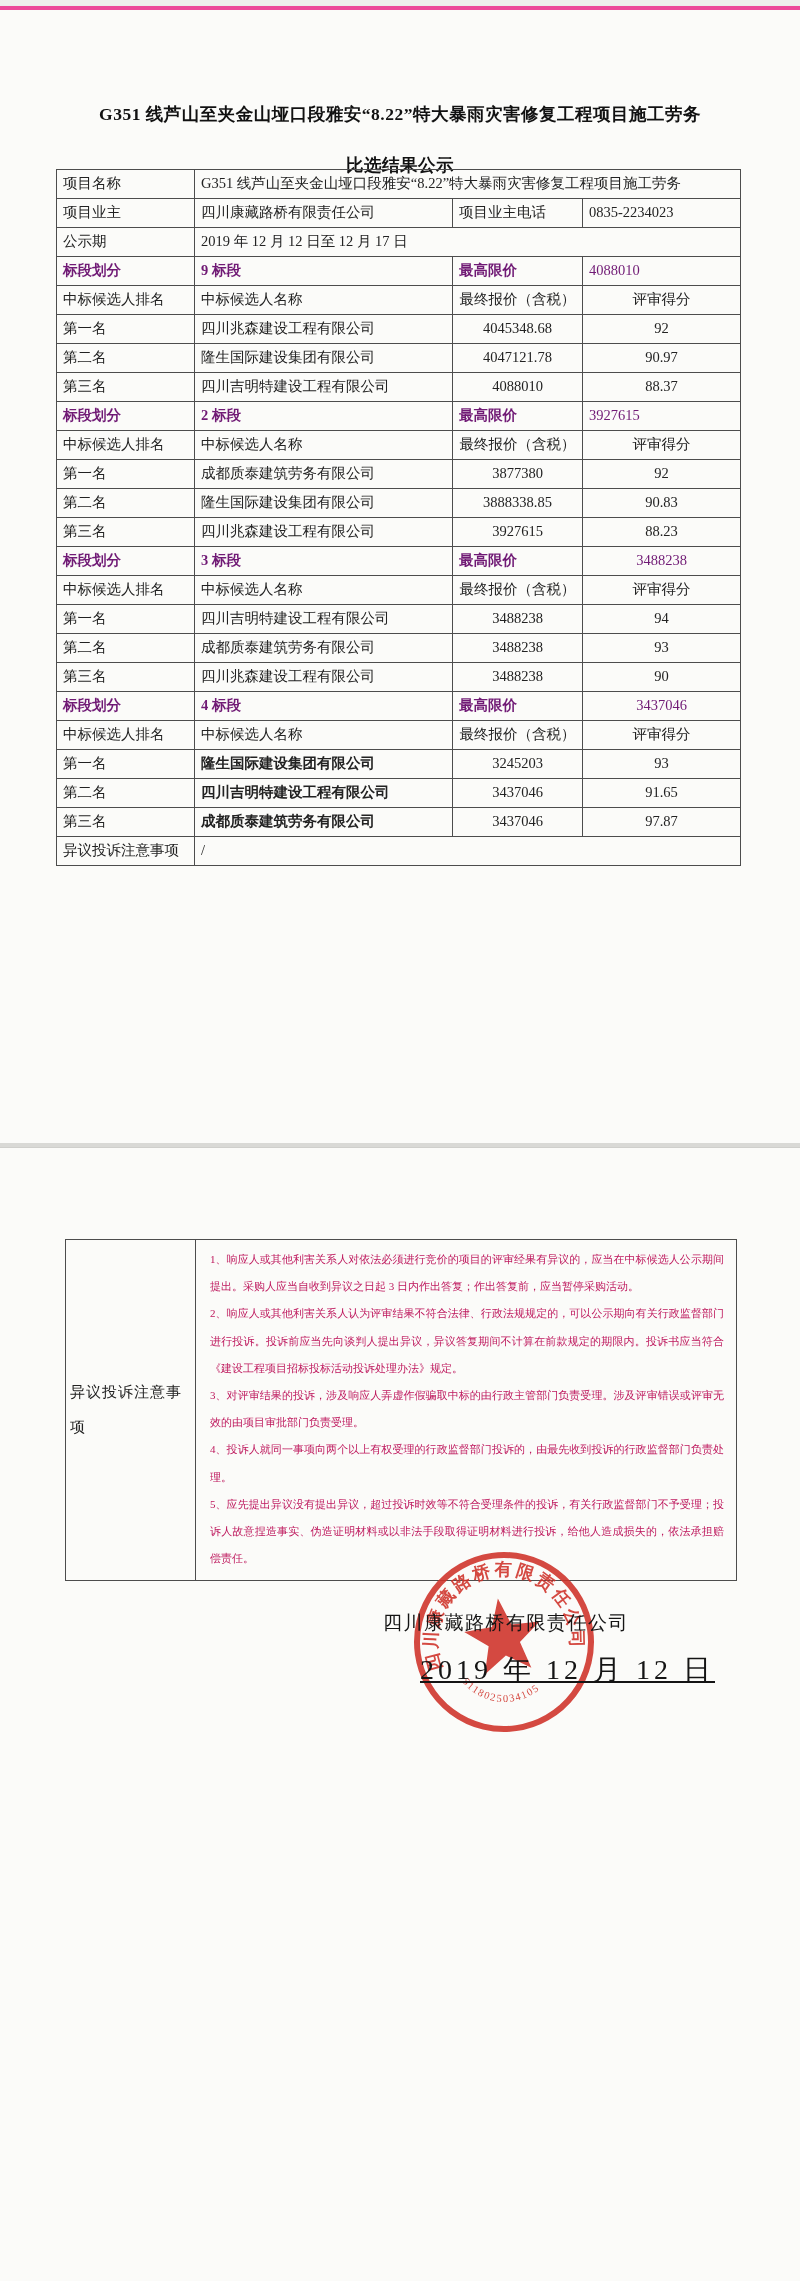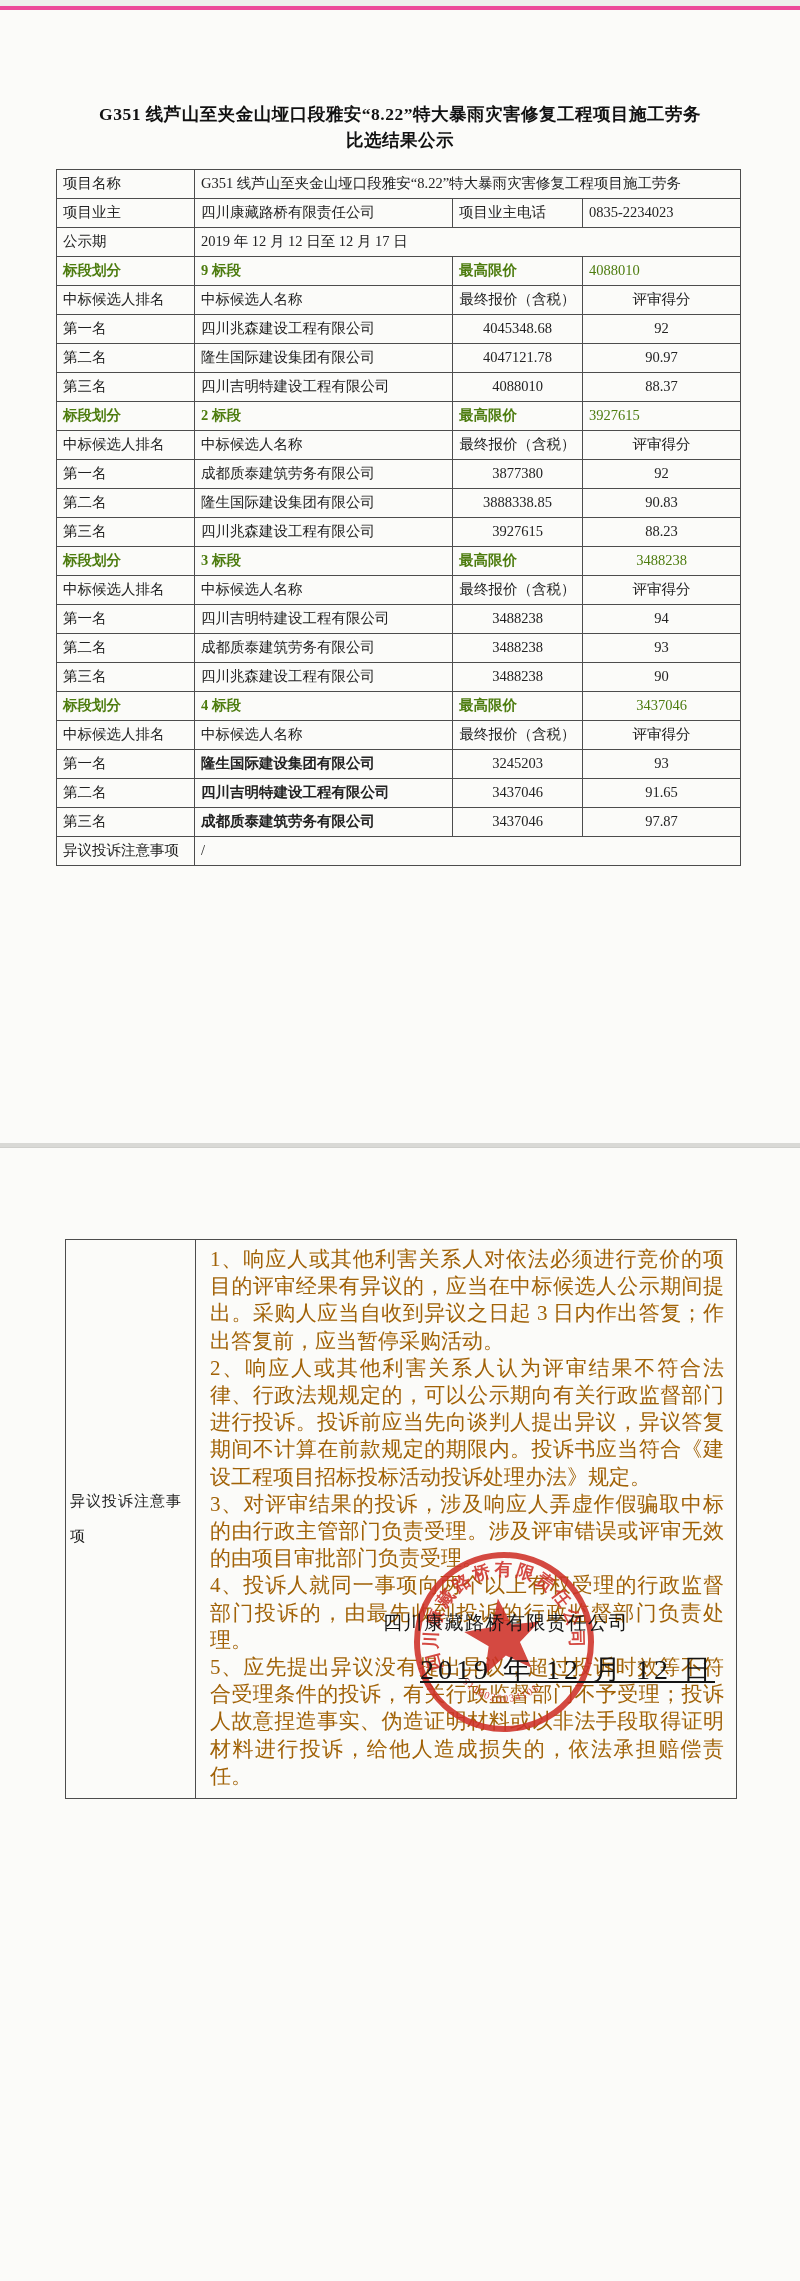--- a/index.html
+++ b/index.html
@@ -18,53 +18,53 @@
   #sheet1{top:6px;height:1137px;border-top:4px solid #ec4899;box-shadow:0 1px 2px rgba(0,0,0,.15);}
   #seam{position:absolute;top:1143px;left:0;width:800px;height:4px;background:#d9d9d6;}
   #sheet2{top:1147px;height:1134px;border-top:1px solid #cfcfcc;}
 
   .doc-title{
     position:absolute;left:0;width:800px;
     text-align:center;font-weight:bold;font-size:17.5px;color:#111;
     letter-spacing:.5px;white-space:nowrap;
   }
   #title-line1{top:92px;}
-  #title-line2{top:118px;}
+  #title-line2{top:143px;}
 
   table.main{
     position:absolute;left:56px;top:159px;width:684px;
     border-collapse:collapse;table-layout:fixed;
   }
   table.main td{
     border:1px solid #4d4d4d;
     height:28px;padding:0 6px;
     font-size:14.5px;line-height:1.1;
     overflow:hidden;white-space:nowrap;
     color:#222;
   }
   td.c{text-align:center;}
-  td.b,tr.b td{font-weight:bold;color:#4d7c0f;}
+  td.b,tr.b td{font-weight:bold;color:#701a75;}
   td.co{font-weight:bold;}
 
   table.notice{
     position:absolute;left:65px;top:91px;width:672px;
     border-collapse:collapse;table-layout:fixed;
   }
   table.notice td{
     border:1px solid #4d4d4d;
     vertical-align:middle;
     font-size:15px;color:#222;
   }
   td.notice-label{
     width:121px;padding:2px 4px;line-height:35px;letter-spacing:1px;
   }
   td.notice-body{padding:6px 12px 8px 14px;}
   td.notice-body p{
     margin:0;line-height:27.2px;text-align:justify;
-    font-size:21px;color:#a16207;
+    font-size:11px;color:#be185d;
   }
 
   .sig{position:absolute;z-index:5;white-space:nowrap;color:#141414;}
   #sig-company{top:462px;left:383px;font-size:19px;letter-spacing:1.5px;}
   #sig-date{top:503px;left:420px;font-size:28px;letter-spacing:4px;text-decoration:underline;}
 
   #stamp{
     position:absolute;top:398px;left:408px;width:192px;height:192px;
     z-index:4;opacity:.88;transform:rotate(-8deg);
   }

